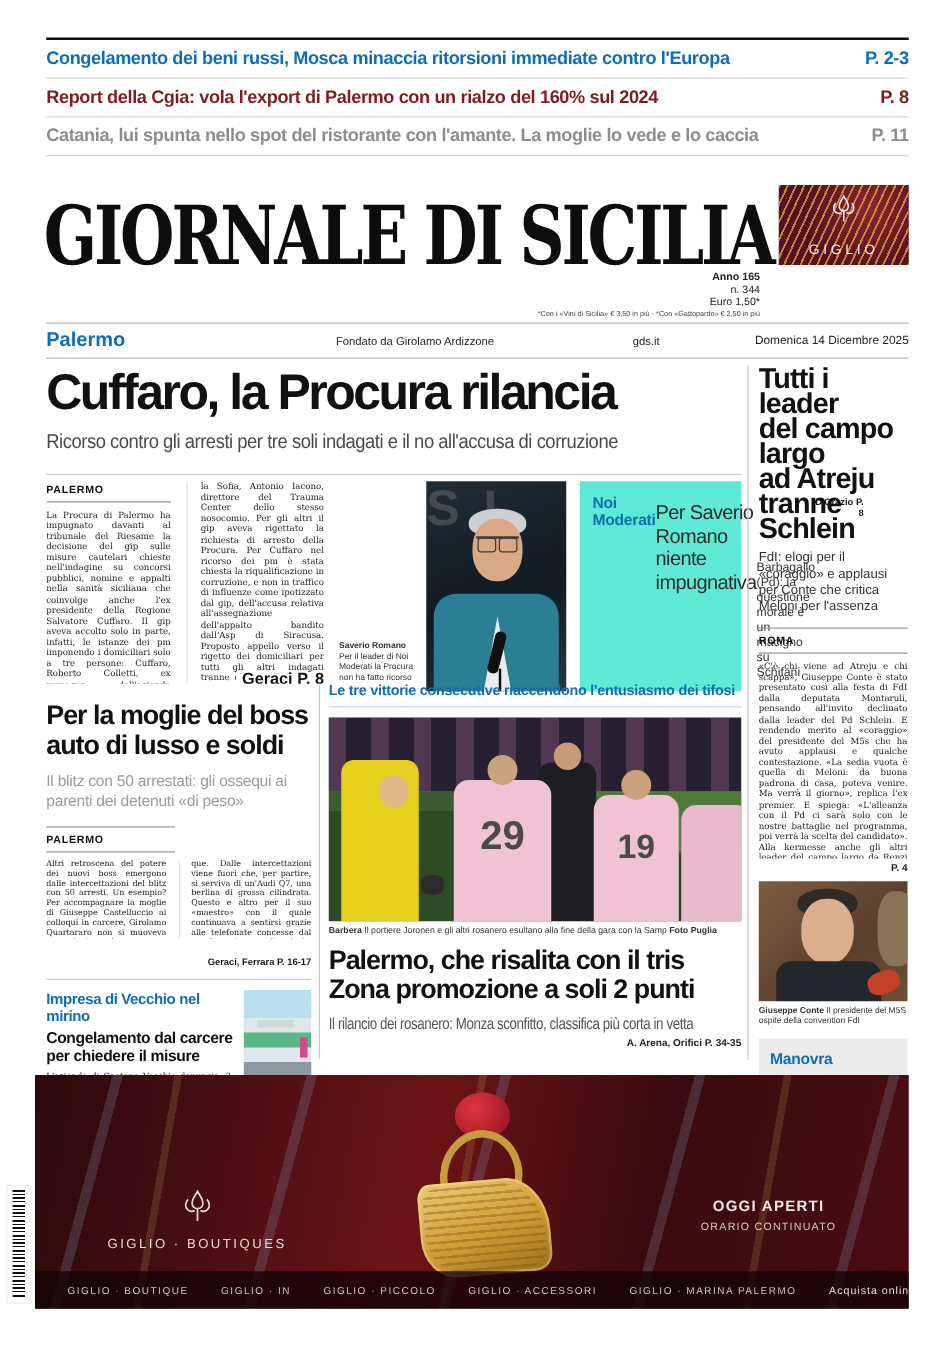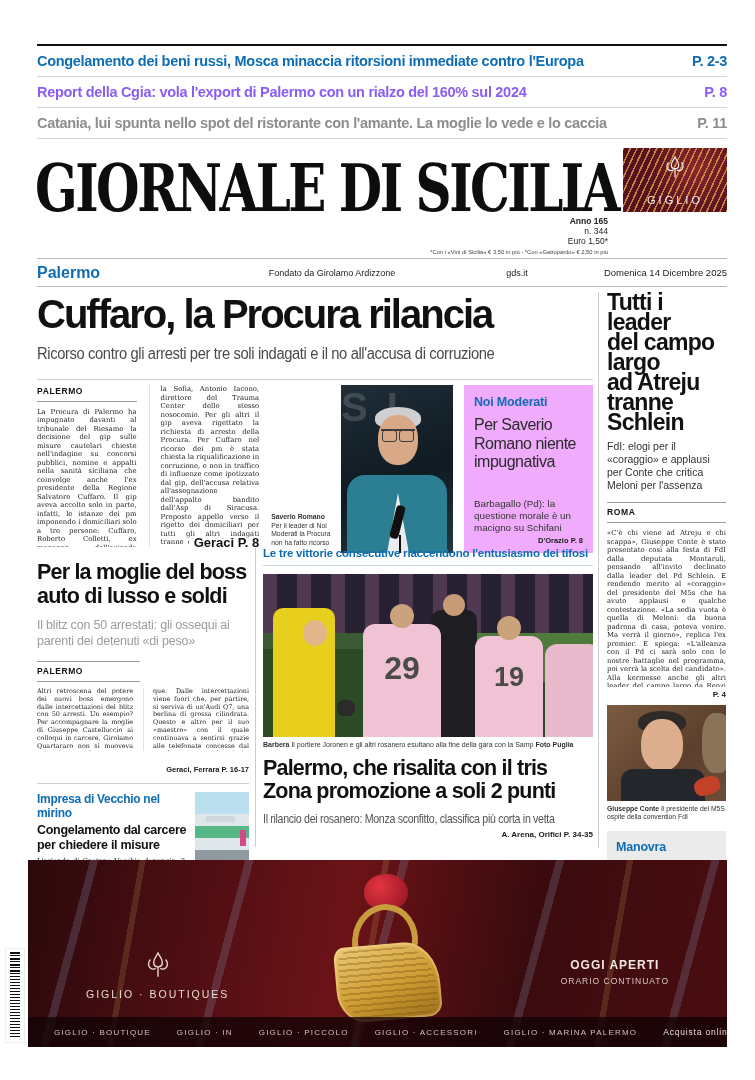--- a/index.html
+++ b/index.html
@@ -1,24 +1,24 @@
 <!DOCTYPE html>
 <html><head>
 <meta charset="utf-8">
 <style>
   * { margin:0; padding:0; box-sizing:border-box; }
   html,body { width:755px; height:1080px; }
   body { background:#fff; font-family:"Liberation Sans",sans-serif; color:#1a1a1a; position:relative; overflow:hidden; }
 
   
-  .topbar { position:absolute; left:37px; right:28px; top:44px; border-top:2px solid #111; }
+  .topbar { position:absolute; left:37px; right:28px; top:30px; border-top:2px solid #111; }
   .toprow { display:flex; justify-content:space-between; align-items:center; height:31px;
             border-bottom:1px solid #d4d4d4; font-weight:bold; font-size:14.5px; letter-spacing:-0.3px; }
   .toprow .pref { flex:0 0 auto; margin-left:14px; }
-  .c-blue { color:#0e6db4; } .c-dark { color:#8b5cf6;gap:24px; } .c-gray { color:#8d8d8d; }
+  .c-blue { color:#0e6db4; } .c-dark { color:#7f1d1d;gap:24px; } .c-gray { color:#8d8d8d; }
 
   
   .nameplate { position:absolute; left:35px; top:150px; font-family:"DejaVu Serif",serif; font-weight:bold;
                font-size:50px; letter-spacing:-2.5px; white-space:nowrap; color:#0d0d0d;
                transform:scale(1.0,1.3); transform-origin:left top; }
   .gigliobox { position:absolute; right:28px; top:148px; width:104px; height:64px; background:#56101e; overflow:hidden; }
   .gigliobox .threads { position:absolute; inset:0;
       background:repeating-linear-gradient(115deg, rgba(225,170,70,.75) 0 1.5px, rgba(120,30,30,0) 1.5px 6px),
                  radial-gradient(circle at 70% 30%, rgba(190,60,60,.5), rgba(0,0,0,0) 60%); }
   .gigliobox svg { position:absolute; left:50%; top:7px; transform:translateX(-50%); }
@@ -65,22 +65,22 @@
   .ph-glass::before,.ph-glass::after { content:""; position:absolute; top:-1px; width:13px; height:10px;
      border:1.5px solid #3c3c3c; border-radius:3px; }
   .ph-glass::before { left:1px; } .ph-glass::after { right:1px; }
   .ph-jacket { position:absolute; left:6px; bottom:0; width:100px; height:78px; background:#2c7e93; border-radius:18px 18px 0 0; }
   .ph-shirt { position:absolute; left:46px; bottom:0; width:22px; height:60px; background:#e8ecef;
      clip-path:polygon(50% 0,100% 100%,0 100%); }
   .ph-mic { position:absolute; left:52px; bottom:14px; width:9px; height:34px; background:#101010; border-radius:4px;
      transform:rotate(14deg); }
   .ph-micstand { position:absolute; left:58px; bottom:0; width:2px; height:18px; background:#101010; }
 
-  .graybox { width:129px; height:168px; background:#f0abfc; margin-left:11px; padding:10px 10px 8px;
-             display:flex; flex-direction:column; flex:0 0 auto; }
+  .graybox { width:129px; height:168px; background:#5eead4; margin-left:11px; padding:10px 10px 8px;
+             display:flex; flex-direction:row; flex:0 0 auto; }
   .boxkick { color:#0e6db4; font-weight:bold; font-size:12.5px; letter-spacing:-0.2px; }
   .graybox .btitle { margin-top:7px; font-size:16px; line-height:18.5px; letter-spacing:-0.5px; color:#2b2b2b; }
   .graybox .bbody { margin-top:auto; font-size:9.8px; line-height:12px; color:#333; }
   .boxby { text-align:right; font-size:7.5px; font-weight:bold; margin-top:2px; }
 
   .vdiv-main { position:absolute; left:598px; top:292px; width:1px; height:556px; background:#ccc; }
   .vdiv-mid  { position:absolute; left:255px; top:548px; width:1px; height:299px; background:#ccc; }
 
   
   .rail { position:absolute; left:607px; top:292px; width:119px; }

